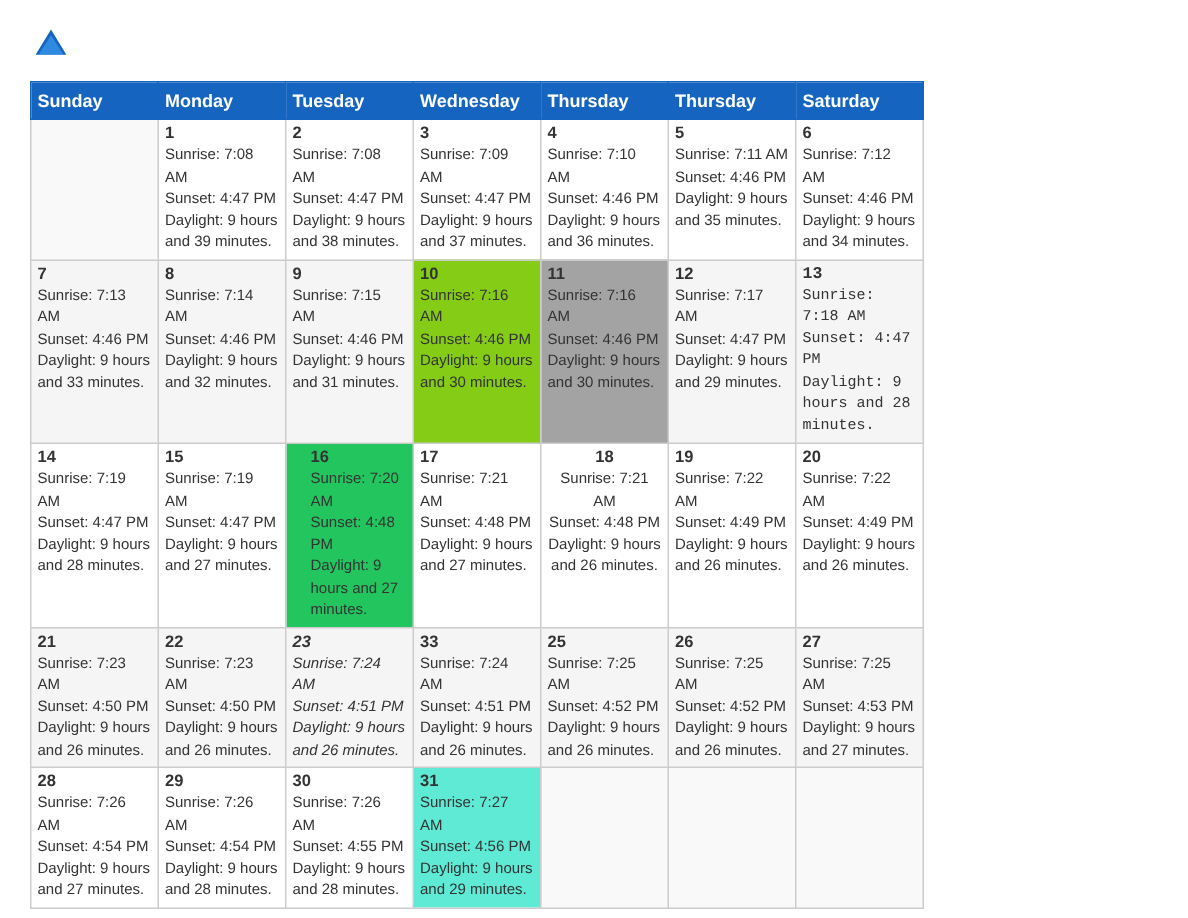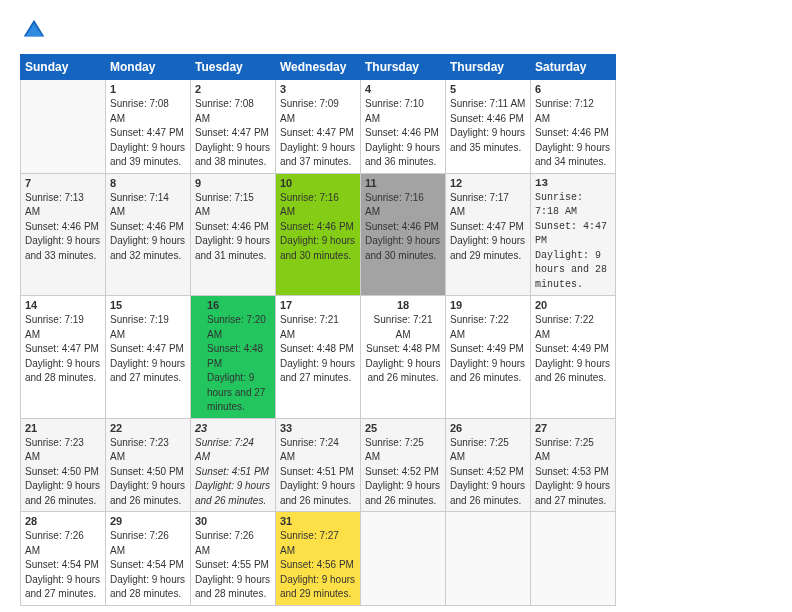--- a/index.html
+++ b/index.html
@@ -268,21 +268,21 @@
             <div class="day-info">Sunrise: 7:26 AM<br>Sunset: 4:54 PM<br>Daylight: 9 hours and 27 minutes.</div>
           </td>
           <td style="background: rgb(255, 255, 255);">
             <span class="day-num">29</span>
             <div class="day-info">Sunrise: 7:26 AM<br>Sunset: 4:54 PM<br>Daylight: 9 hours and 28 minutes.</div>
           </td>
           <td style="background: rgb(255, 255, 255);">
             <span class="day-num">30</span>
             <div class="day-info">Sunrise: 7:26 AM<br>Sunset: 4:55 PM<br>Daylight: 9 hours and 28 minutes.</div>
           </td>
-          <td style="background: #fde047;">
+          <td style="background: #5eead4;">
             <span class="day-num">31</span>
             <div class="day-info">Sunrise: 7:27 AM<br>Sunset: 4:56 PM<br>Daylight: 9 hours and 29 minutes.</div>
           </td>
           <td class="empty-cell"></td>
           <td class="empty-cell"></td>
           <td class="empty-cell"></td>
         </tr>
       </tbody>
   </table>
 </div>

